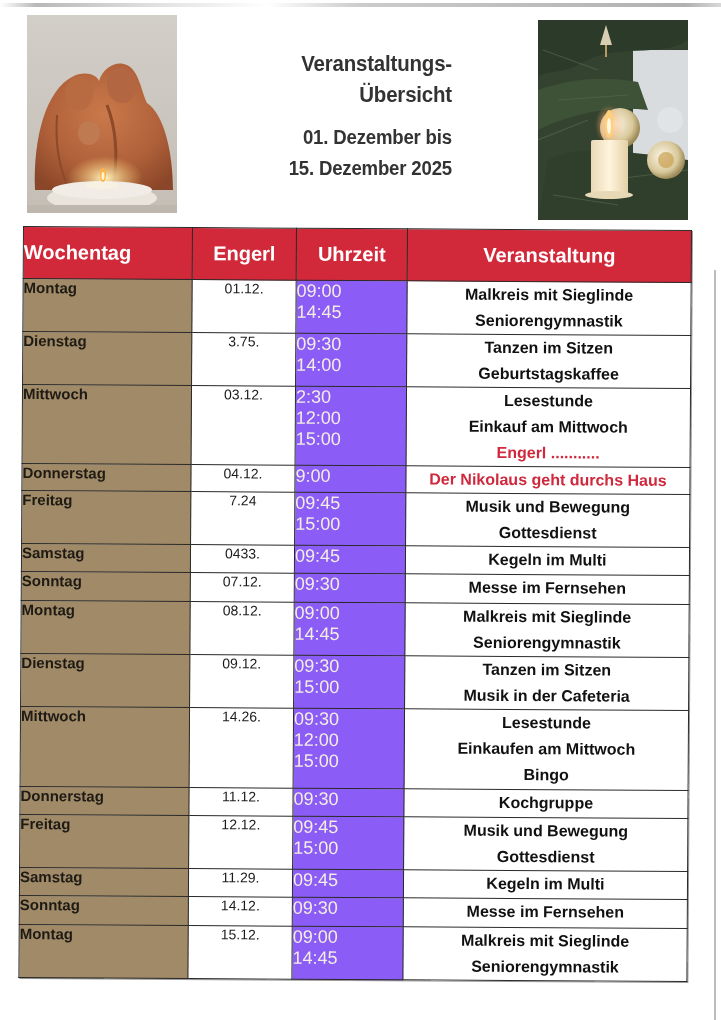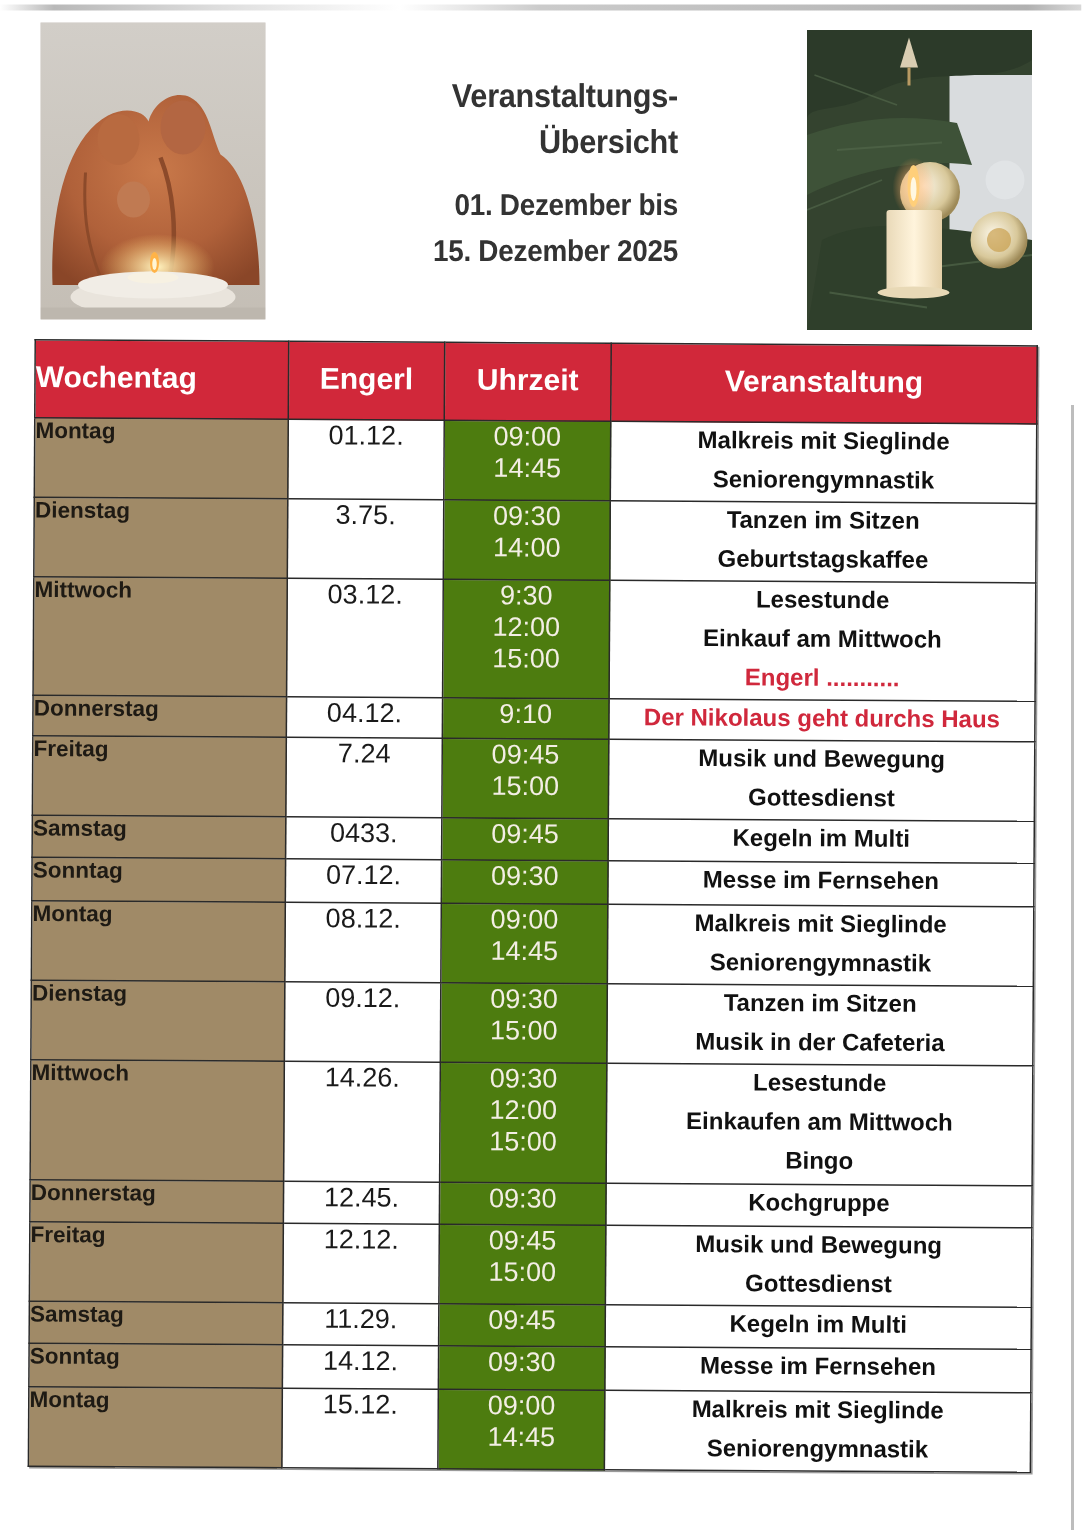--- a/index.html
+++ b/index.html
@@ -25,22 +25,22 @@
     table-layout: fixed; transform: rotate(0.35deg); transform-origin: left top;
     box-shadow: 1px 1px 0 #9a9a9a;
   }
   table.schedule th, table.schedule td { border: 1.3px solid #2a2a2a; padding: 0; vertical-align: top; }
   table.schedule th {
     background: #d1283a; color: #ffffff; font-weight: bold; font-size: 20px; height: 51px; vertical-align: middle;
   }
   th.h-day { text-align: left; padding-left: 6px; }
   th.h-date, th.h-time, th.h-event { text-align: center; }
   td.c-day { background: #a08a67; color: #1e1a14; font-weight: bold; font-size: 15px; padding: 2px 0 0 5px; }
-  td.c-date { background: #ffffff; color: #1a1a1a; font-size: 18px; text-align: center; padding-top: 3px; }
-  td.c-time { background: #4d7c0f; color: #f3eee4; font-size: 18px; text-align: center; line-height: 21px; padding-top: 3px; margin-top: 20px; }
+  td.c-date { background: #ffffff; color: #1a1a1a; font-size: 14px; text-align: center; padding-top: 3px; }
+  td.c-time { background: #8b5cf6; color: #f3eee4; font-size: 18px; line-height: 21px; padding-top: 3px; margin-top: 20px; }
   td.c-event { background: #ffffff; color: #111; font-weight: bold; font-size: 16px; text-align: center; line-height: 26px; padding-top: 1px; }
   .ev-red { color: #d0283c; }
 </style>
 </head>
 <body>
 
 <div class="scan-edge-top"></div>
 <div class="scan-edge-right"></div>
 
 <div class="photo photo-left">
@@ -166,35 +166,35 @@
         </td>
         <td class="c-event">
           <div>Tanzen im Sitzen</div>
           <div>Geburtstagskaffee</div>
         </td>
       </tr>
       <tr style="height: 79px;">
         <td class="c-day">Mittwoch</td>
         <td class="c-date">03.12.</td>
         <td class="c-time">
-          <div>9:30</div>
+          <div>2:30</div>
           <div>12:00</div>
           <div>15:00</div>
         </td>
         <td class="c-event">
           <div>Lesestunde</div>
           <div>Einkauf am Mittwoch</div>
           <div class="ev-red">Engerl ...........</div>
         </td>
       </tr>
       <tr style="height: 27px;">
         <td class="c-day">Donnerstag</td>
         <td class="c-date">04.12.</td>
         <td class="c-time">
-          <div>9:10</div>
+          <div>9:00</div>
         </td>
         <td class="c-event">
           <div class="ev-red">Der Nikolaus geht durchs Haus</div>
         </td>
       </tr>
       <tr style="height: 52px;">
         <td class="c-day">Freitag</td>
         <td class="c-date">7.24</td>
         <td class="c-time">
           <div>09:45</div>
@@ -258,21 +258,21 @@
           <div>15:00</div>
         </td>
         <td class="c-event">
           <div>Lesestunde</div>
           <div>Einkaufen am Mittwoch</div>
           <div>Bingo</div>
         </td>
       </tr>
       <tr style="height: 28px;">
         <td class="c-day">Donnerstag</td>
-        <td class="c-date">12.45.</td>
+        <td class="c-date">11.12.</td>
         <td class="c-time">
           <div>09:30</div>
         </td>
         <td class="c-event">
           <div>Kochgruppe</div>
         </td>
       </tr>
       <tr style="height: 52px;">
         <td class="c-day">Freitag</td>
         <td class="c-date">12.12.</td>

